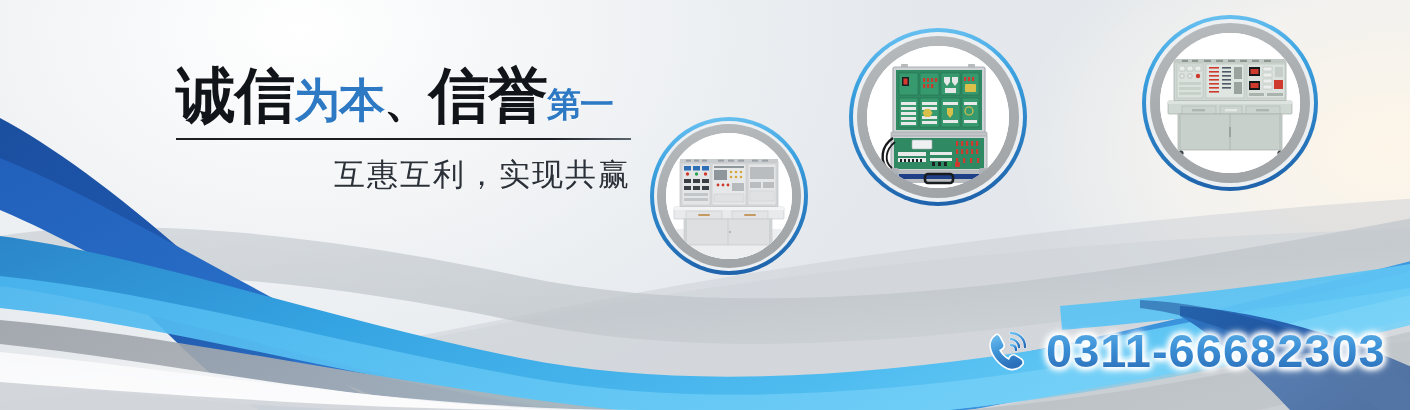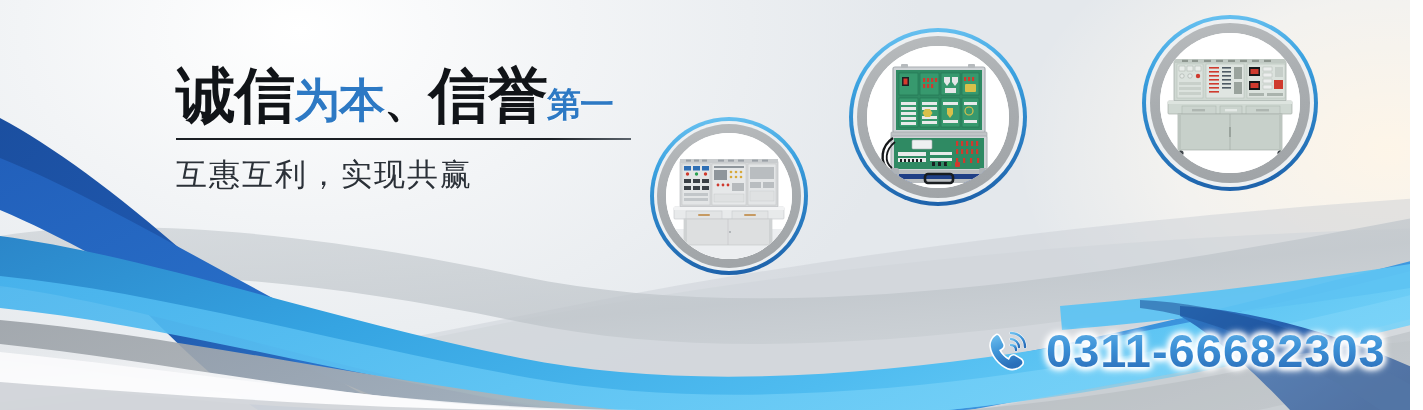--- a/index.html
+++ b/index.html
@@ -70,21 +70,21 @@
   .headline .hl-small{font-size:34px;}
 
   .rule{
     margin-top:12px;
     width:455px;
     height:2px;
     background:linear-gradient(90deg,#1b1f24 0%,#1b1f24 82%,#5c646c 100%);
   }
   .subline{
     margin-top:14px;
-    text-align:left;
+    text-align:right;
     width:455px;
     font-size:31px;
     color:#2b3138;
     letter-spacing:2px;
     white-space:nowrap;
     text-shadow:0 1px 0 rgba(255,255,255,.55);
   }
 
   
   .circle{

